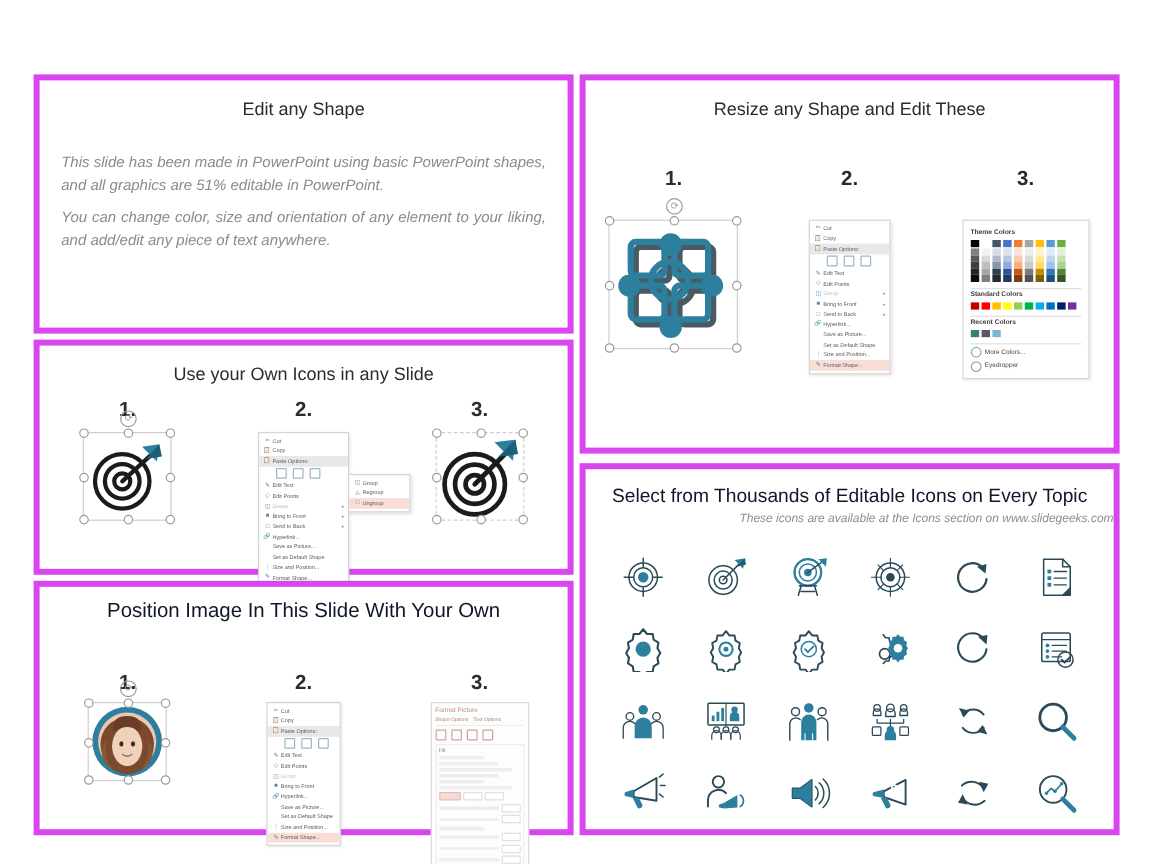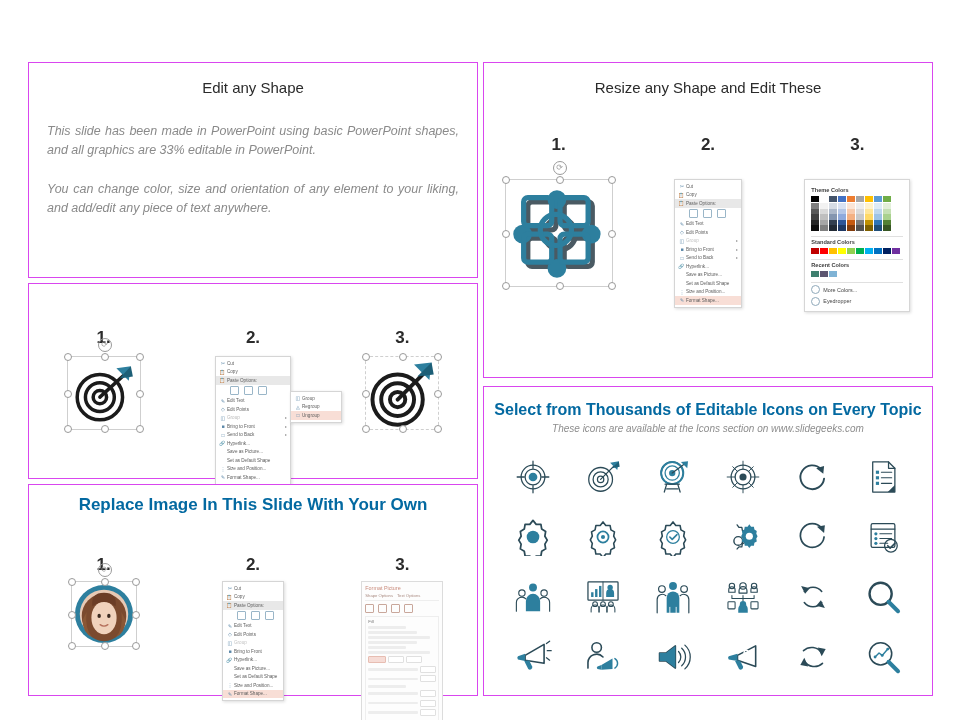--- a/index.html
+++ b/index.html
@@ -8,46 +8,46 @@
     font-family:"Liberation Sans", sans-serif;
     color:#404040;overflow:hidden;position:relative;
   }
   .slide{position:absolute;left:0;top:0;width:960px;height:720px;}
 
   .slide-title{
     position:absolute;left:0;top:14px;width:960px;text-align:center;
     font-size:27px;font-weight:bold;color:#1a1a1a;letter-spacing:.1px;
   }
 
-  .panel{position:absolute;border:1px solid #d946ef;background:#fff;box-sizing:border-box;}
+  .panel{position:absolute;border:5px solid #d946ef;background:#fff;box-sizing:border-box;}
   .p1{left:28px;  top:62px;  width:450px;height:216px;}
   .p2{left:28px;  top:283px; width:450px;height:196px;}
   .p3{left:28px;  top:484px; width:450px;height:212px;}
   .p4{left:483px; top:62px;  width:450px;height:316px;}
   .p5{left:483px; top:386px; width:450px;height:310px;}
 
   .panel-title{
     width:100%;text-align:center;font-size:15px;color:#2b2b2b;
     font-weight:normal;margin-top:16px;
   }
-  .panel-title.big{font-size:17px;font-weight:bold;color:#0369a1;margin-top:10px;}
+  .panel-title.big{font-size:17px;font-weight:normal;color:#0f172a;margin-top:10px;}
 
   .body-text{
     font-style:italic;color:#8a8a8a;font-size:12.5px;line-height:19px;
     text-align:justify;margin:0 18px;
   }
   .p1 .body-text{margin-top:26px;}
-  .p1 .body-text.second{margin-top:20px;}
+  .p1 .body-text.second{margin-top:8px;}
 
   .sub-text{
     font-style:italic;color:#8d8d8d;font-size:10.5px;line-height:14px;
     text-align:justify;margin:4px 14px 0 14px;
   }
   .center-sub{
-    text-align:center;font-style:italic;color:#8d8d8d;font-size:10px;margin-top:4px;
+    text-align:right;font-style:italic;color:#8d8d8d;font-size:10px;margin-top:4px;
   }
 
   .steps{position:absolute;left:0;width:100%;display:flex;}
   .step{flex:1;text-align:center;}
   .step-num{font-size:17px;font-weight:bold;color:#2b2b2b;}
 
   .shots{position:absolute;left:0;width:100%;display:flex;align-items:flex-start;}
   .shot{flex:1;display:flex;justify-content:center;}
 
   
@@ -111,25 +111,26 @@
   .dark{fill:#2b4a57;}
 </style>
 </head>
 <body>
 
 <div class="slide">
 
 
   <div class="panel p1">
     <div class="panel-title">Edit any Shape</div>
-    <div class="body-text">This slide has been made in PowerPoint using basic PowerPoint shapes, and all graphics are 33% editable in PowerPoint.</div>
+    <div class="body-text">This slide has been made in PowerPoint using basic PowerPoint shapes, and all graphics are 51% editable in PowerPoint.</div>
     <div class="body-text second">You can change color, size and orientation of any element to your liking, and add/edit any piece of text anywhere.</div>
   </div>
 
   <div class="panel p2">
+    <div class="panel-title">Use your Own Icons in any Slide</div>
 
     <div class="steps" style="top:44px;">
       <div class="step"><span class="step-num">1.</span></div>
       <div class="step"><span class="step-num">2.</span></div>
       <div class="step"><span class="step-num">3.</span></div>
     </div>
 
     <div class="shots" style="top:72px;">
 
       <div class="shot">
@@ -253,21 +254,21 @@
             <path d="M28 38 L52 14" style="stroke:#1b1b1b;stroke-width:3.6;fill:none;stroke-linecap:round"></path>
             <path d="M43 6 L59 4 L57 20 Z" class="acc"></path>
             <path d="M46 17 L59 4 L61 15 Z" fill="#1d5f77"></path>
           </svg>
         </div>
       </div>
     </div>
   </div>
 
   <div class="panel p3">
-    <div class="panel-title big">Replace Image In This Slide With Your Own</div>
+    <div class="panel-title big">Position Image In This Slide With Your Own</div>
 
     <div class="steps" style="top:70px;">
       <div class="step"><span class="step-num">1.</span></div>
       <div class="step"><span class="step-num">2.</span></div>
       <div class="step"><span class="step-num">3.</span></div>
     </div>
 
     <div class="shots" style="top:96px;">
 
       <div class="shot">

